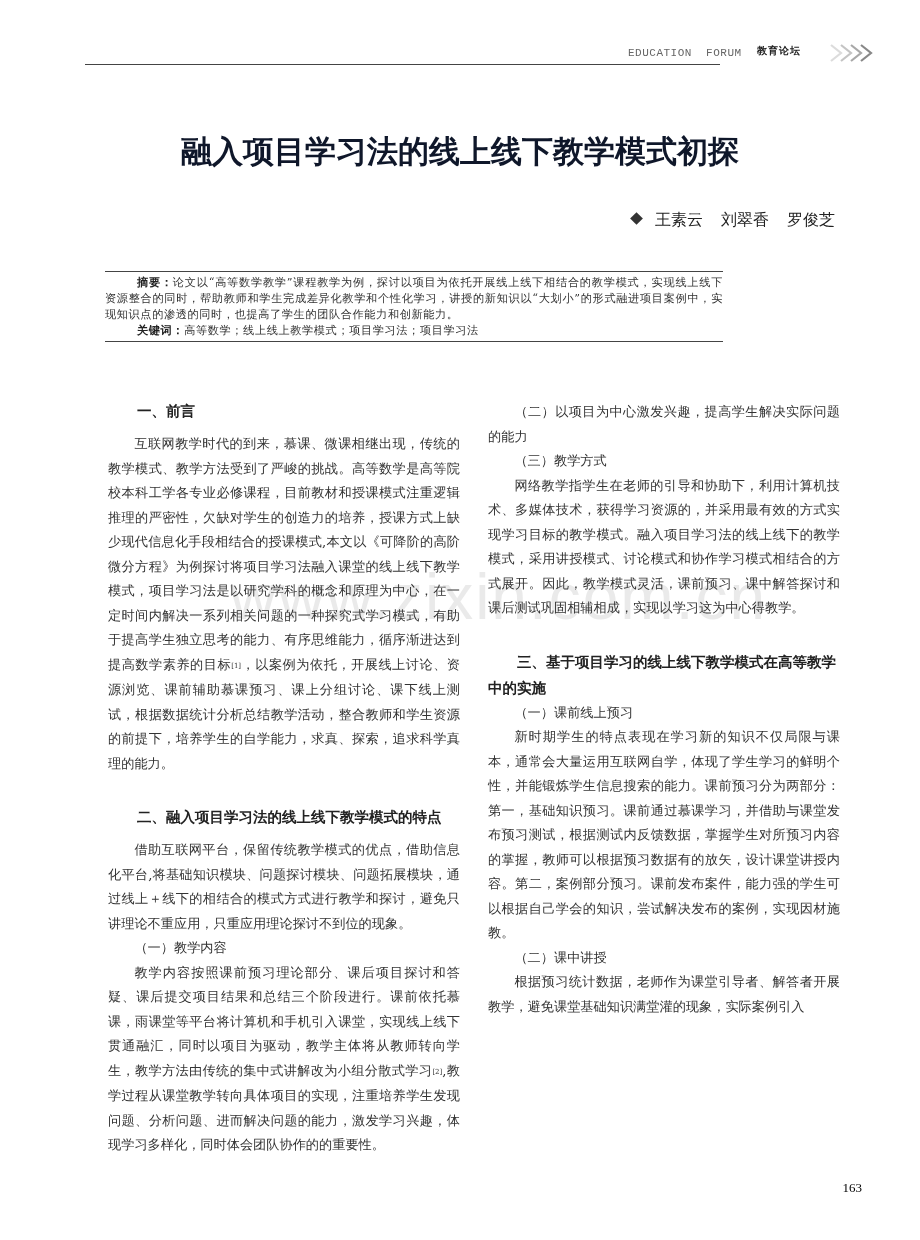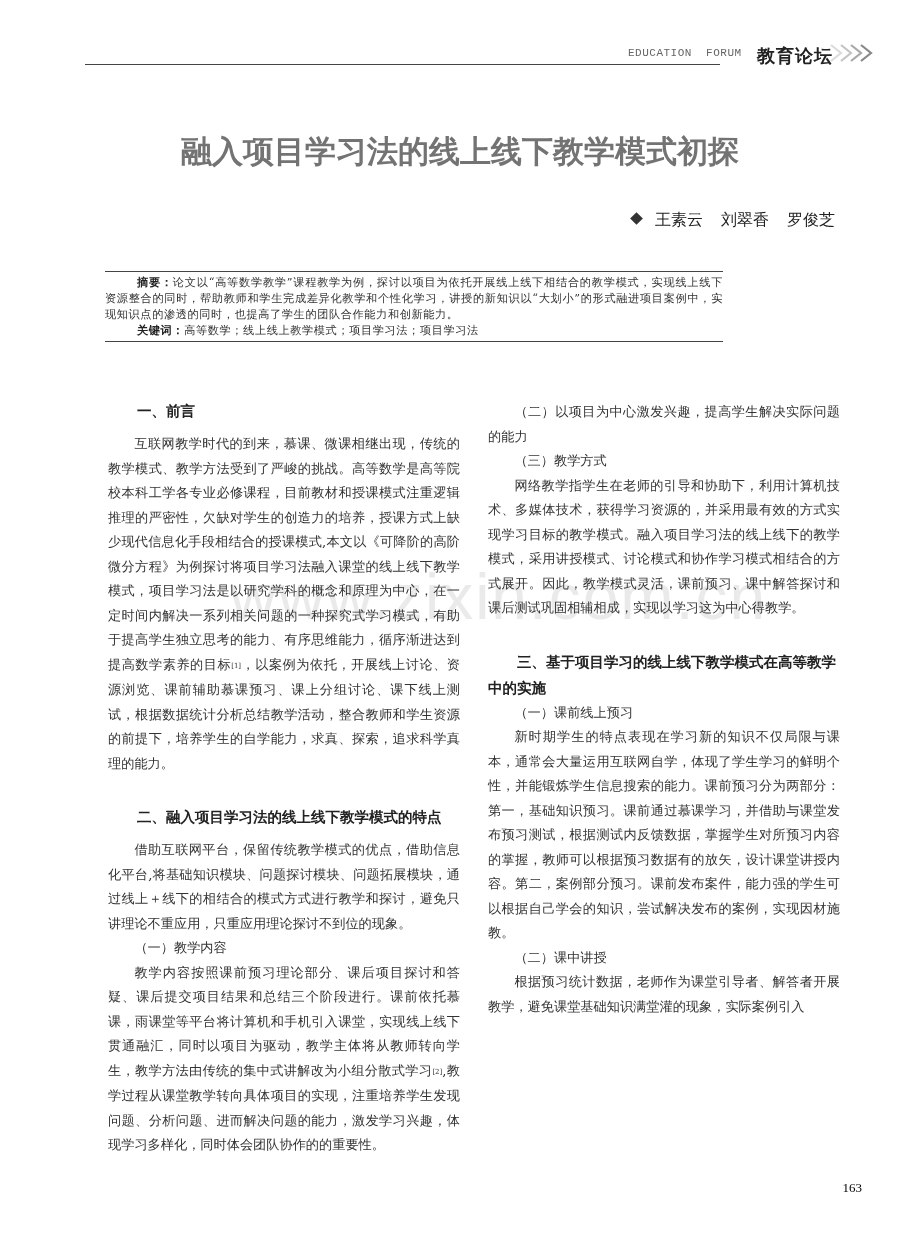--- a/index.html
+++ b/index.html
@@ -4,25 +4,25 @@
 <style>
   html, body { margin: 0; padding: 0; background: #ffffff; }
   body { width: 920px; height: 1240px; position: relative; overflow: hidden;
          font-family: "DejaVu Serif", "Liberation Serif", serif; color: #2a2a2a; }
 
   .header { position: absolute; left: 85px; top: 40px; width: 790px; height: 26px; }
   .header-rule { position: absolute; left: 0; top: 24px; width: 635px; height: 0; border-top: 1.5px solid #444; }
   .header-en { position: absolute; left: 523px; top: 7px; font-family: "Liberation Mono", "DejaVu Sans Mono", monospace;
                font-size: 11px; letter-spacing: 0.5px; color: #666; white-space: pre; padding-left: 20px; }
   .header-cn { position: absolute; left: 672px; top: 4px; font-family: "DejaVu Sans", sans-serif; font-weight: bold;
-               font-size: 18px; color: #222; letter-spacing: 1px; }
+               font-size: 10px; color: #222; letter-spacing: 1px; }
   .header-chevrons { position: absolute; left: 744px; top: 2px; height: 22px; width: 50px; }
 
   .title { position: absolute; left: 0; top: 110px; width: 920px; text-align: center;
-           font-family: "DejaVu Serif", serif; font-weight: bold; font-size: 31px; color: #737373; letter-spacing: 0px; }
+           font-family: "DejaVu Serif", serif; font-weight: bold; font-size: 31px; color: #0f172a; letter-spacing: 0px; }
 
   .authors { position: absolute; right: 85px; top: 210px; font-family: Liberation Sans, sans-serif; font-size: 16px; color: #222; }
   .authors .diamond { display: inline-block; width: 9px; height: 9px; background: #333; transform: rotate(45deg); margin-right: 14px; vertical-align: 2px; }
   .authors .name { margin-left: 18px; }
 
   .abstract-box { position: absolute; left: 105px; top: 271px; width: 618px; border-top: 1.5px solid #444; border-bottom: 1.5px solid #444;
                   padding: 3px 0 2px 0; font-size: 11.2px; line-height: 16px; color: #333; letter-spacing: 0.6px; }
   .abstract-box p { margin: 0; text-indent: 32px; text-align: justify; }
   .abstract-box .label { font-family: "DejaVu Sans", sans-serif; font-weight: bold; color: #222; }
 

